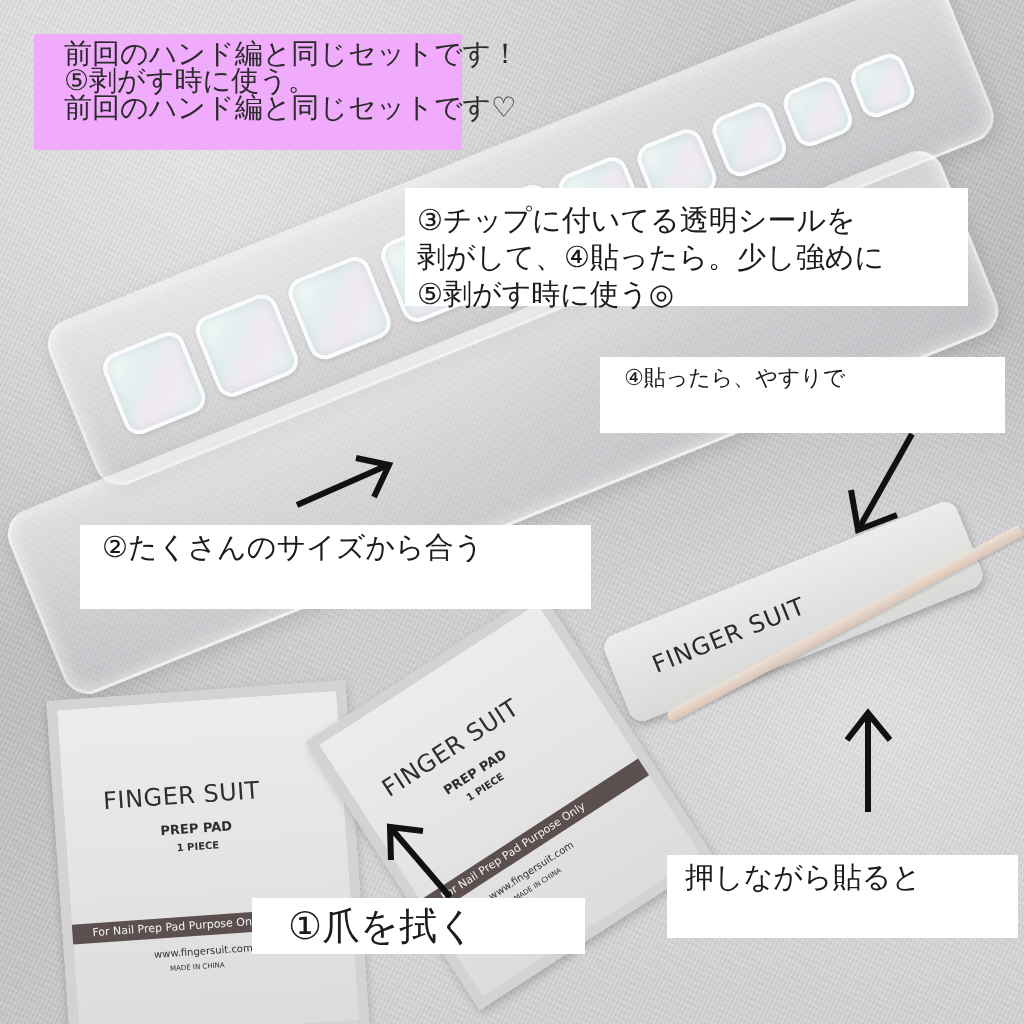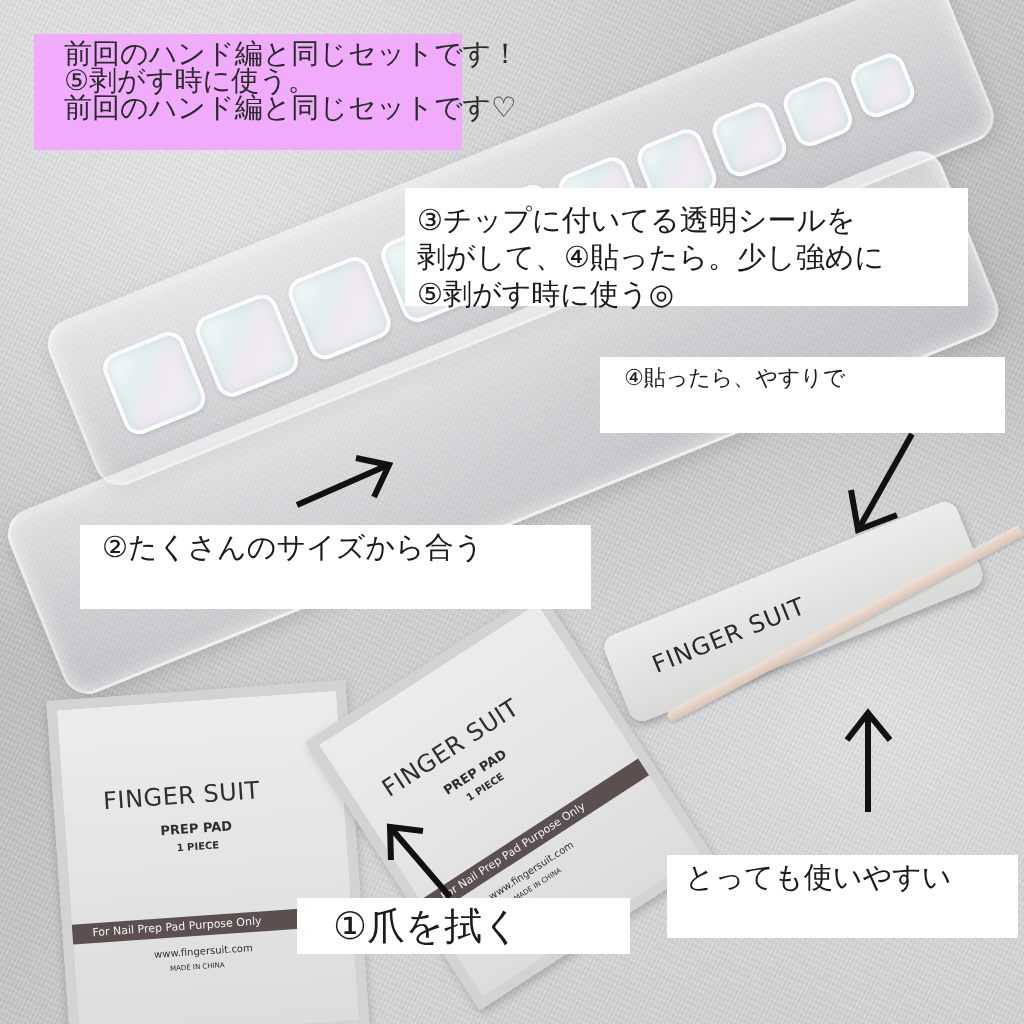--- a/index.html
+++ b/index.html
@@ -61,21 +61,21 @@
   .packet-right .pk-made { left: 80px; top: 232px; }
 
   
   .caption { position: absolute; background: #ffffff; color: #1b1b1b; box-sizing: border-box; }
   .caption p { margin: 0; white-space: nowrap; }
   .intro { left: 34px; top: 34px; width: 428px; height: 116px; background: #f0abfc;
     padding: 6px 0 0 30px; font-size: 28px; line-height: 27px; color: #2b2b2b; }
   .step3 { left: 405px; top: 188px; width: 563px; height: 118px; padding: 14px 0 0 12px; font-size: 29px; line-height: 37px; }
   .step4 { left: 600px; top: 357px; width: 405px; height: 76px; padding: 3px 0 0 24px; font-size: 22px; line-height: 36px; }
   .step2 { left: 46px; top: 525px; width: 511px; height: 84px; padding: 3px 0 0 22px; font-size: 29px; line-height: 38px; margin-left: 34px; }
-  .step1 { left: 252px; top: 898px; width: 333px; height: 56px; padding: 0 0 0 36px; font-size: 38px; line-height: 56px; margin-left: 45px; }
+  .step1 { left: 252px; top: 898px; width: 333px; height: 56px; padding: 0 0 0 36px; font-size: 38px; line-height: 56px; }
   .step5 { left: 667px; top: 855px; width: 351px; height: 83px; padding: 3px 0 0 18px; font-size: 29px; line-height: 38px; }
 
   .arrows { position: absolute; inset: 0; pointer-events: none; }
 </style>
 </head>
 <body>
 
 <div class="scene">
   <div class="noise"></div>
 
@@ -153,18 +153,18 @@
 
 <div class="caption step4">
   <p>④貼ったら、やすりで</p>
 </div>
 
 <div class="caption step2">
   <p>②たくさんのサイズから合う</p>
 </div>
 
 <div class="caption step5">
-  <p>とっても使いやすい</p>
+  <p>押しながら貼ると</p>
 </div>
 
 <div class="caption step1">
   <p>①爪を拭く</p>
 </div>
 
 </body></html>

